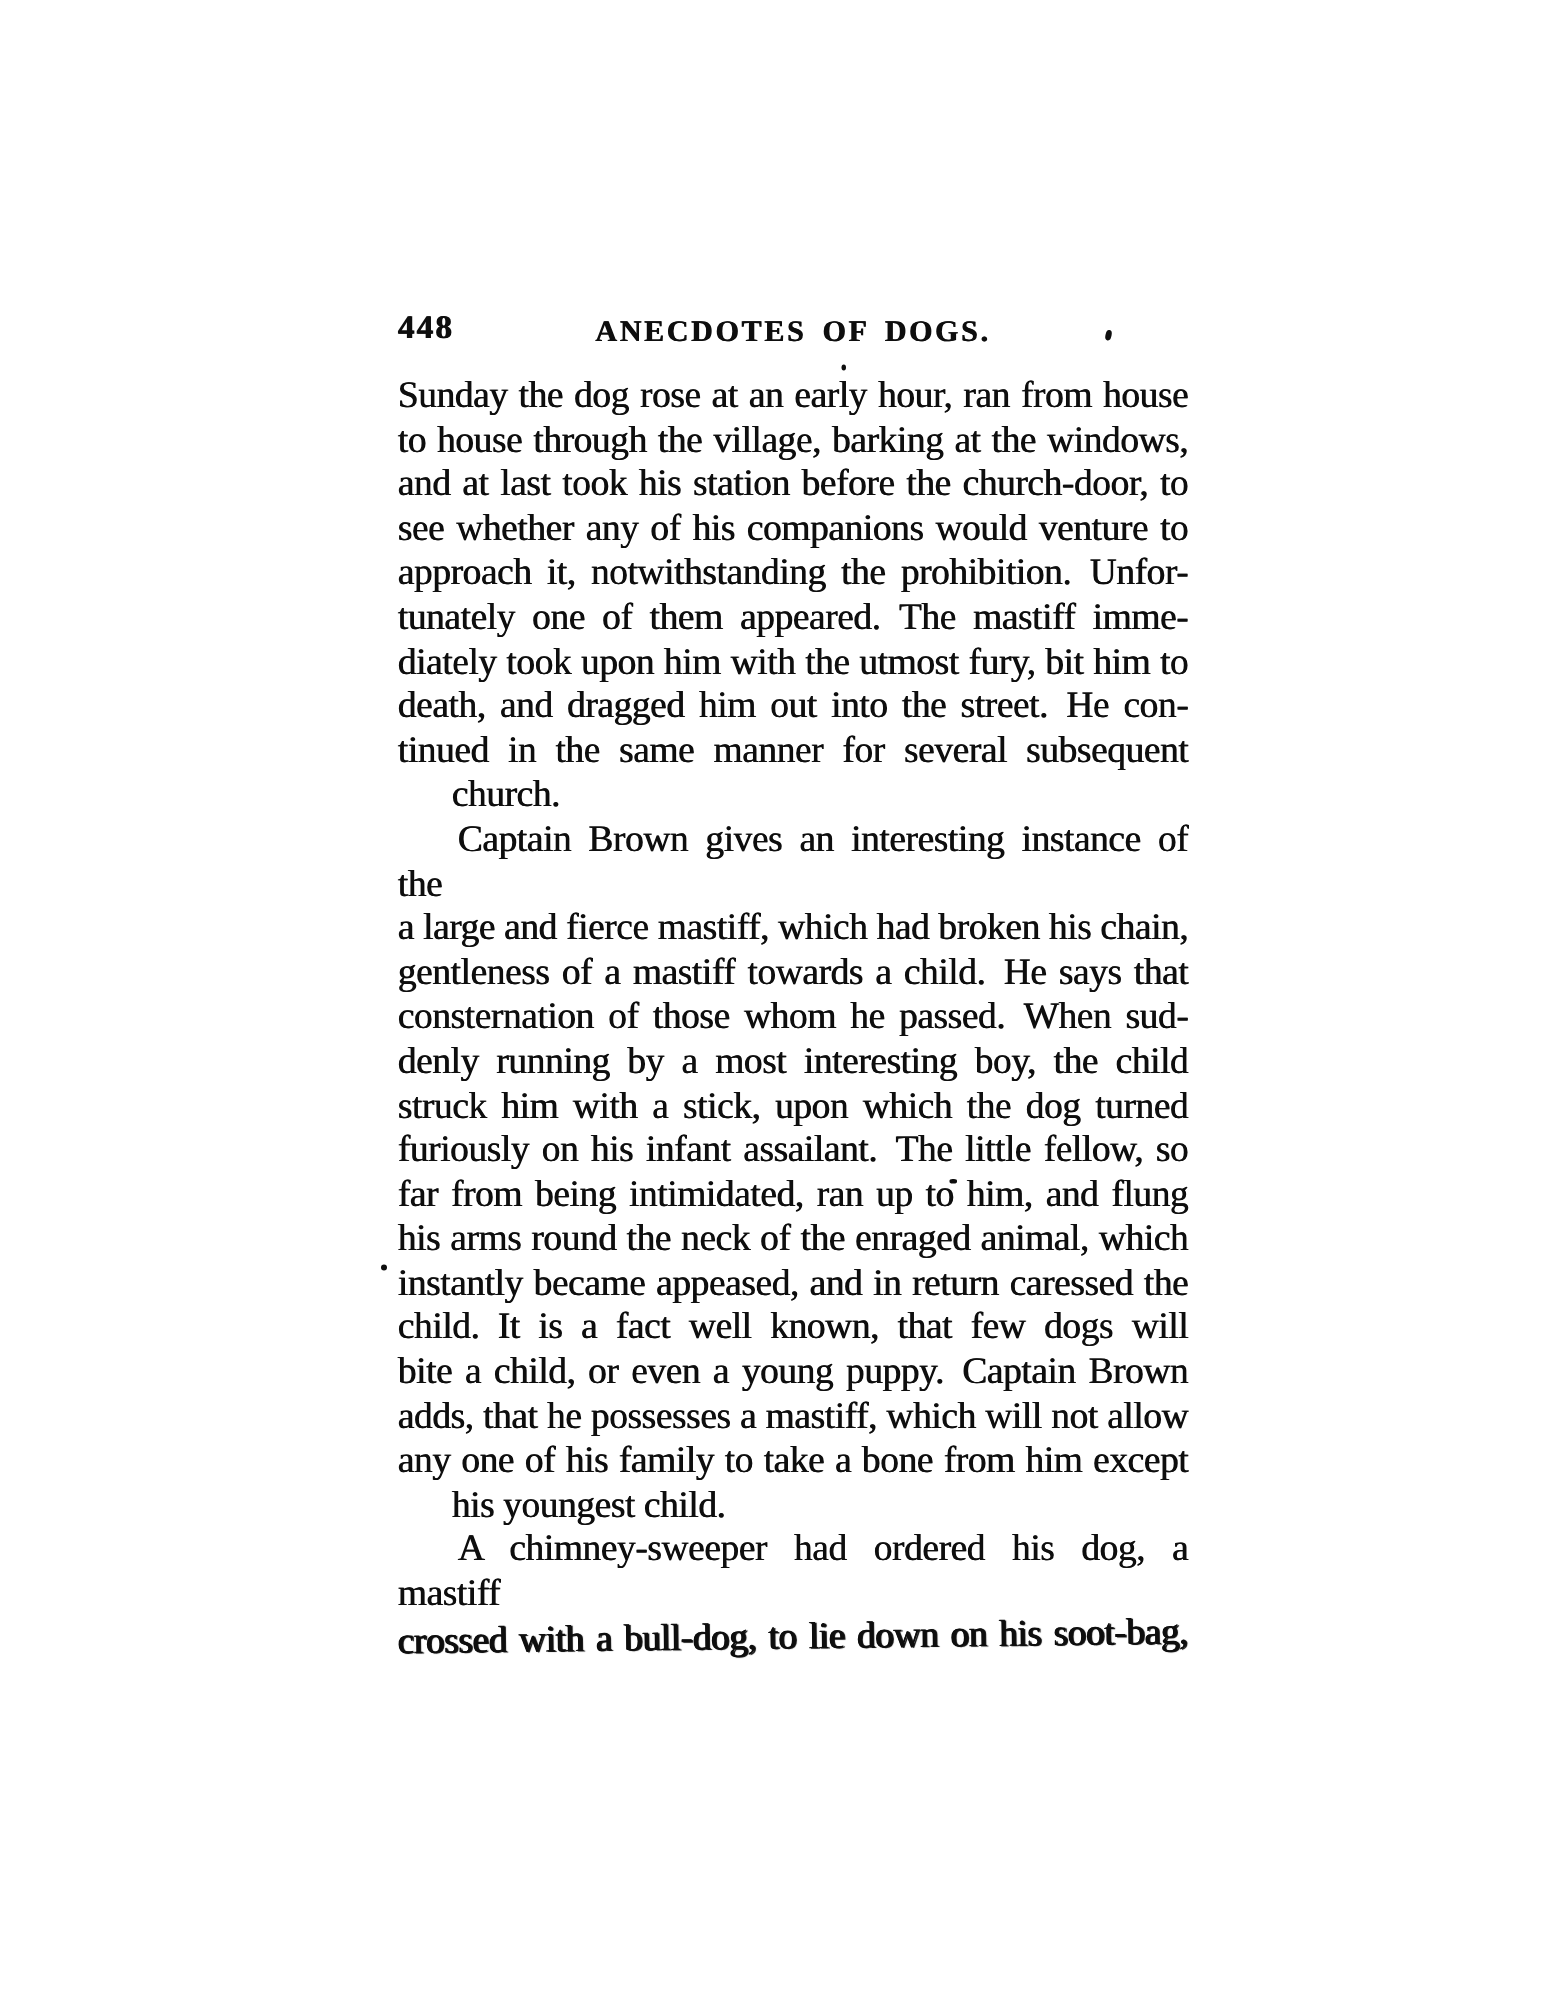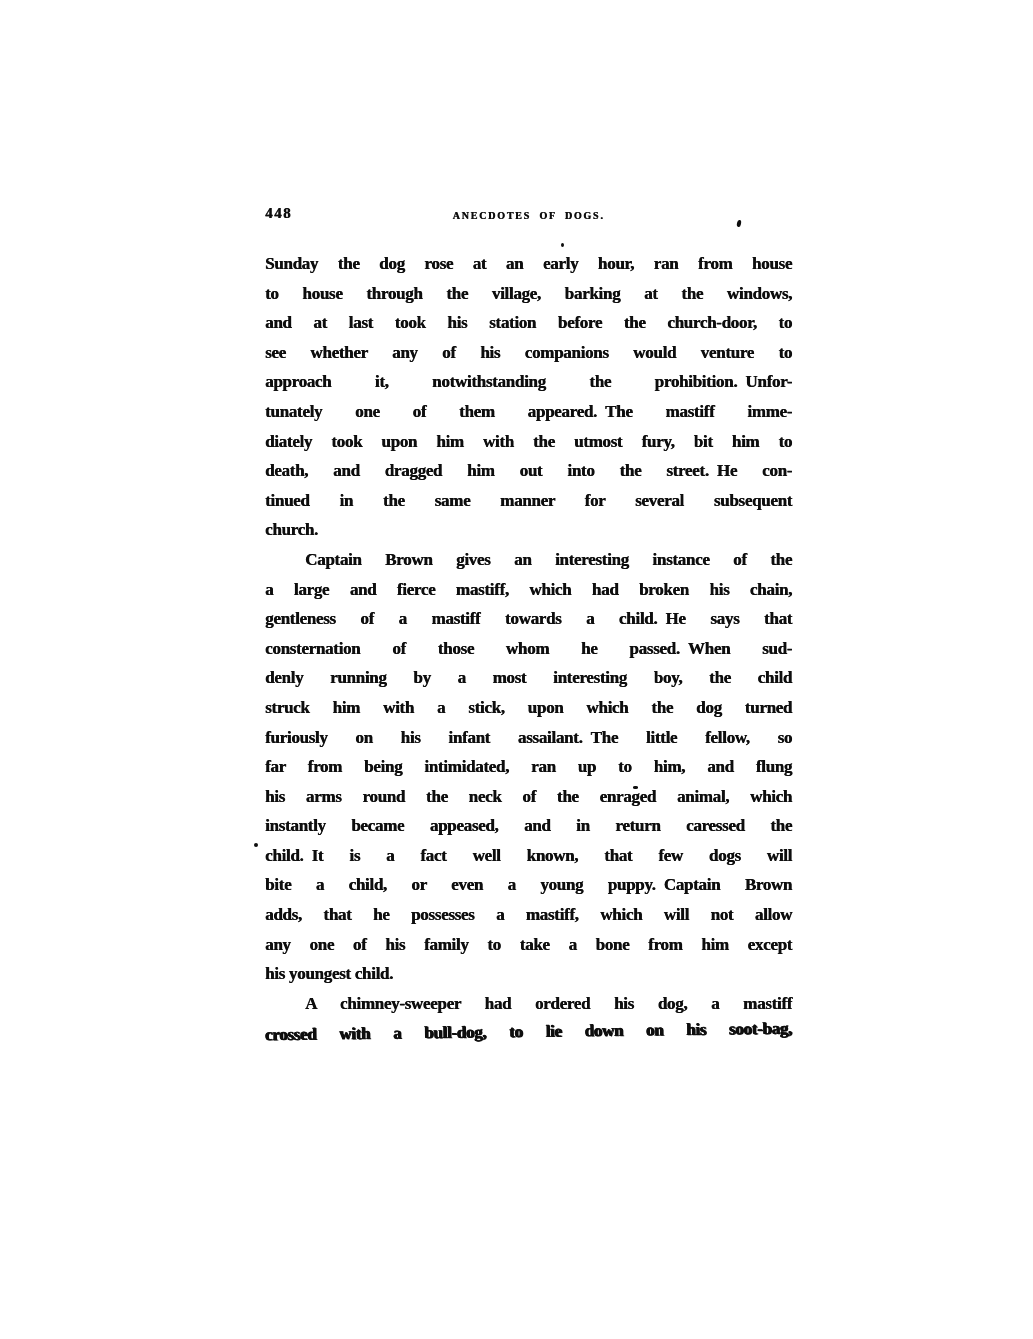--- a/index.html
+++ b/index.html
@@ -28,55 +28,54 @@
     position: absolute;
     left: 265px;
     top: 205px;
     width: 527px;
     height: 28px;
   }
   .pagenum {
     position: absolute;
     left: 0;
     top: 0;
-    font-size: 15px;
+    font-size: 22px;
     font-weight: bold;
     letter-spacing: 1.5px;
     text-shadow: 0.6px 0.4px 0 var(--ink);
   }
   .runtitle {
     position: absolute;
     left: 0;
     right: 0;
     top: 5px;
     text-align: center;
-    font-size: 10px;
+    font-size: 20px;
     font-weight: bold;
     letter-spacing: 1.8px;
     word-spacing: 4px;
     text-shadow: 0.5px 0.4px 0 var(--ink);
   }
   
   .body-block {
     position: absolute;
     left: 265px;
     top: 249px;
     width: 527px;
-    font-size: 17px;
+    font-size: 25px;
     line-height: 29.6px;
     letter-spacing: -0.3px;
-    font-weight: bold;
   }
   .line {
     text-align: justify;
     text-align-last: justify;
     text-shadow: 0.45px 0.3px 0 var(--ink);
   }
   .line.first { text-indent: 40px; }
-  .line.short { text-align-last: left; }
+  .line.short { text-align-last: left; margin-left: 36px; }
   .line.warped {
     transform: rotate(-0.7deg) translateY(1.5px);
     transform-origin: 8% 50%;
     text-shadow: 0.9px 0.5px 0.5px var(--ink), -0.3px 0.2px 0.4px var(--ink);
   }
   
   .speck {
     position: absolute;
     background: var(--ink);
     border-radius: 50%;

